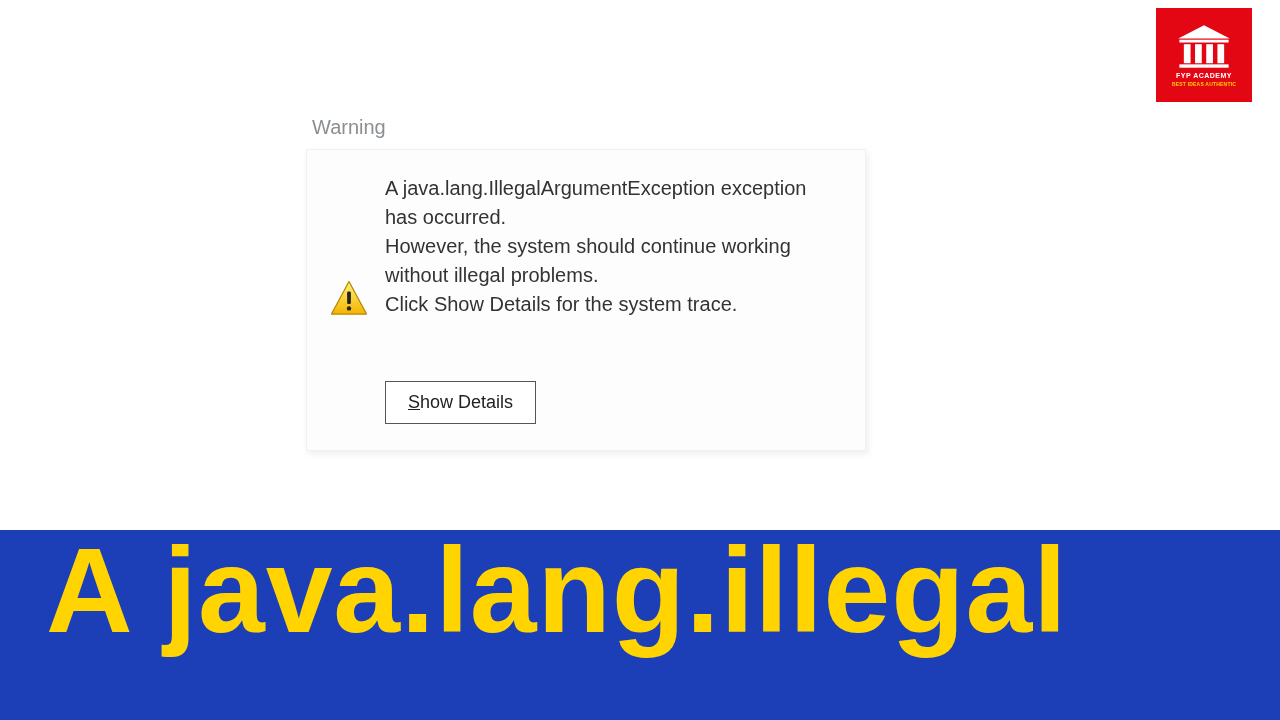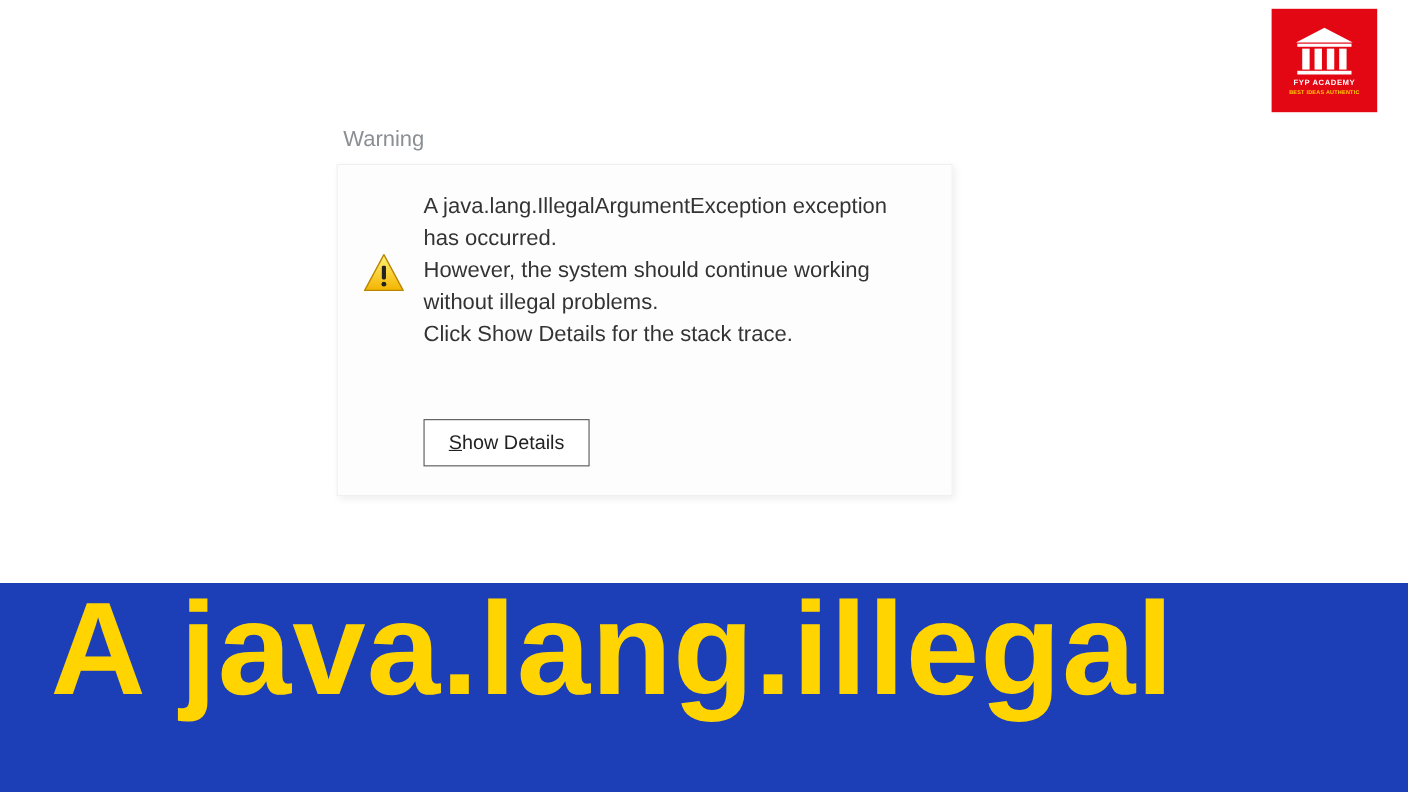--- a/index.html
+++ b/index.html
@@ -30,21 +30,21 @@
     color: #8a8f94;
     padding: 6px 6px 10px 6px;
     font-weight: 400;
   }
   .dialog-body {
     background: #fdfdfd;
     border: 1px solid #f0f0f0;
     box-shadow: 2px 3px 7px rgba(0,0,0,0.07);
     padding: 24px 22px 26px 22px;
   }
-  .msg-row { display: flex; align-items: center; gap: 16px; }
+  .msg-row { display: flex; align-items: flex-end; gap: 16px; }
   .warn-icon { flex: 0 0 auto; width: 40px; height: 40px; margin-top: 4px;}
   .msg-text {
     font-size: 20px;
     line-height: 1.45;
     color: #333;
   }
   .btn-row {
     display: flex;
     justify-content: space-between;
     margin-top: 42px;
@@ -111,21 +111,21 @@
               <stop offset="1" stop-color="#f4b400"></stop>
             </linearGradient>
           </defs>
           <polygon points="32,4 60,56 4,56" fill="url(#ygrad)" stroke="#b88600" stroke-width="2" stroke-linejoin="round"></polygon>
           <rect x="29" y="20" width="6" height="20" rx="2" fill="#222"></rect>
           <circle cx="32" cy="47" r="3.5" fill="#222"></circle>
         </svg>
         <div class="msg-text">
           <span>A java.lang.IllegalArgumentException exception has occurred.</span><br>
           <span>However, the system should continue working without illegal problems.</span><br>
-          <span>Click Show Details for the stack trace.</span>
+          <span>Click Show Details for the system trace.</span>
         </div>
       </div>
       <div class="btn-row">
         <button class="btn">
           <span class="u">S</span><span>how Details</span>
         </button>
       </div>
     </div>
   </div>
 

